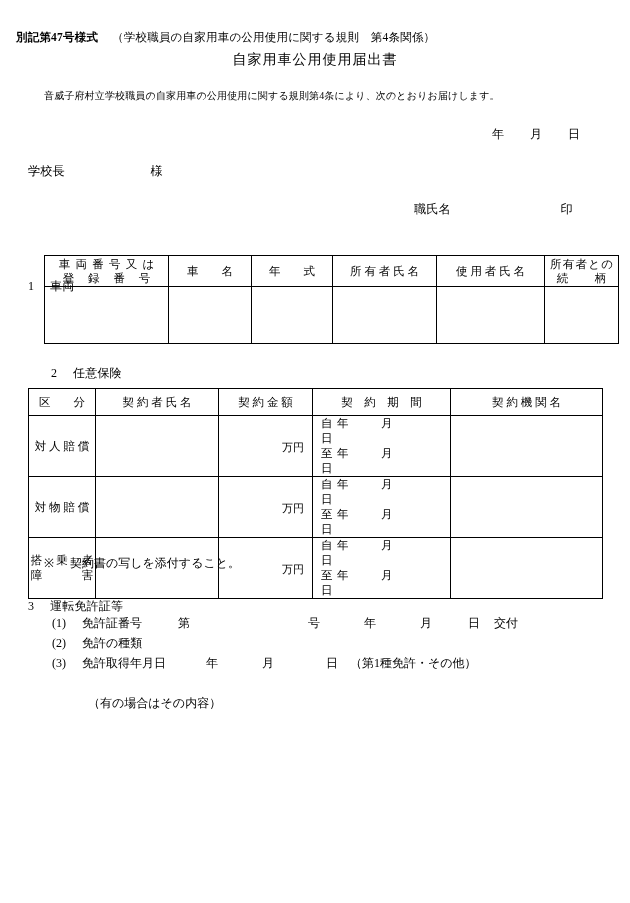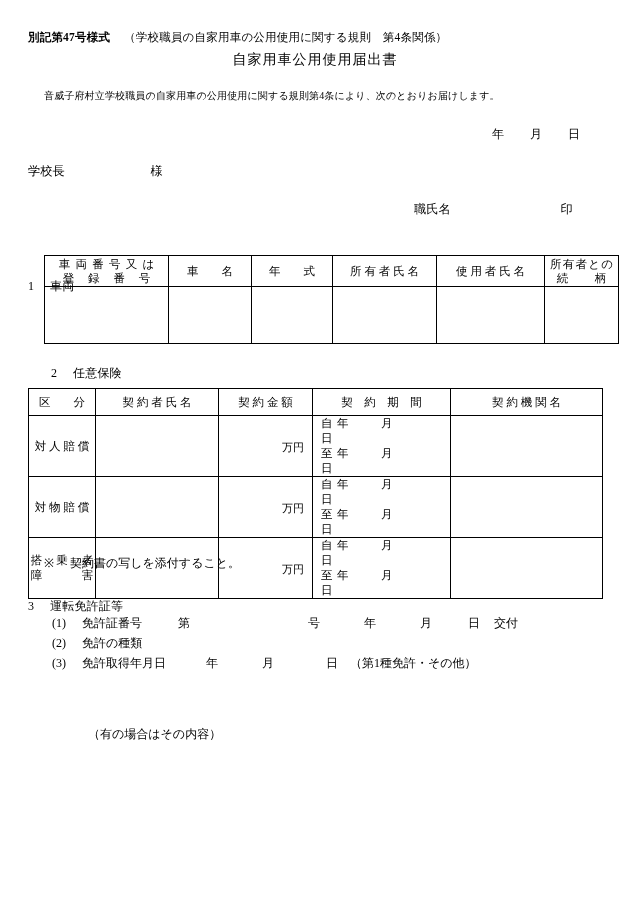--- a/index.html
+++ b/index.html
@@ -17,21 +17,21 @@
     height: 903px;
     background: #ffffff;
     overflow: hidden;
   }
 
   
   .abs { position: absolute; white-space: nowrap; }
   .b   { font-weight: bold; }
 
   .form-no {
-    left: 28px; top: 30px;
+    left: 16px; top: 30px;
     font-size: 11.5px;
     letter-spacing: .2px;
   }
   .form-no .sub {
     font-weight: normal;
     margin-left: 14px;
   }
   .doc-title {
     left: 0; top: 51px;
     width: 630px;
@@ -145,21 +145,21 @@
   .gap-e { display: inline-block; width: 36px; }
   .gap-f { display: inline-block; width: 40px; }
   .gap-g { display: inline-block; width: 44px; }
   .gap-h { display: inline-block; width: 52px; }
   .gap-i { display: inline-block; width: 48px; }
 
   #lic-1 { top: 615px; }
   #lic-2 { top: 635px; }
   #lic-3 { top: 655px; }
   #lic-4 { top: 675px; }
-  #lic-4b { top: 695px; left: 88px; margin-top: 31px; }
+  #lic-4b { top: 695px; left: 88px; }
 </style>
 </head>
 <body>
 
 <div id="page">
 
   <div class="abs form-no b">
     <span>別記第47号様式</span><span class="sub">（学校職員の自家用車の公用使用に関する規則　第4条関係）</span>
   </div>
 

